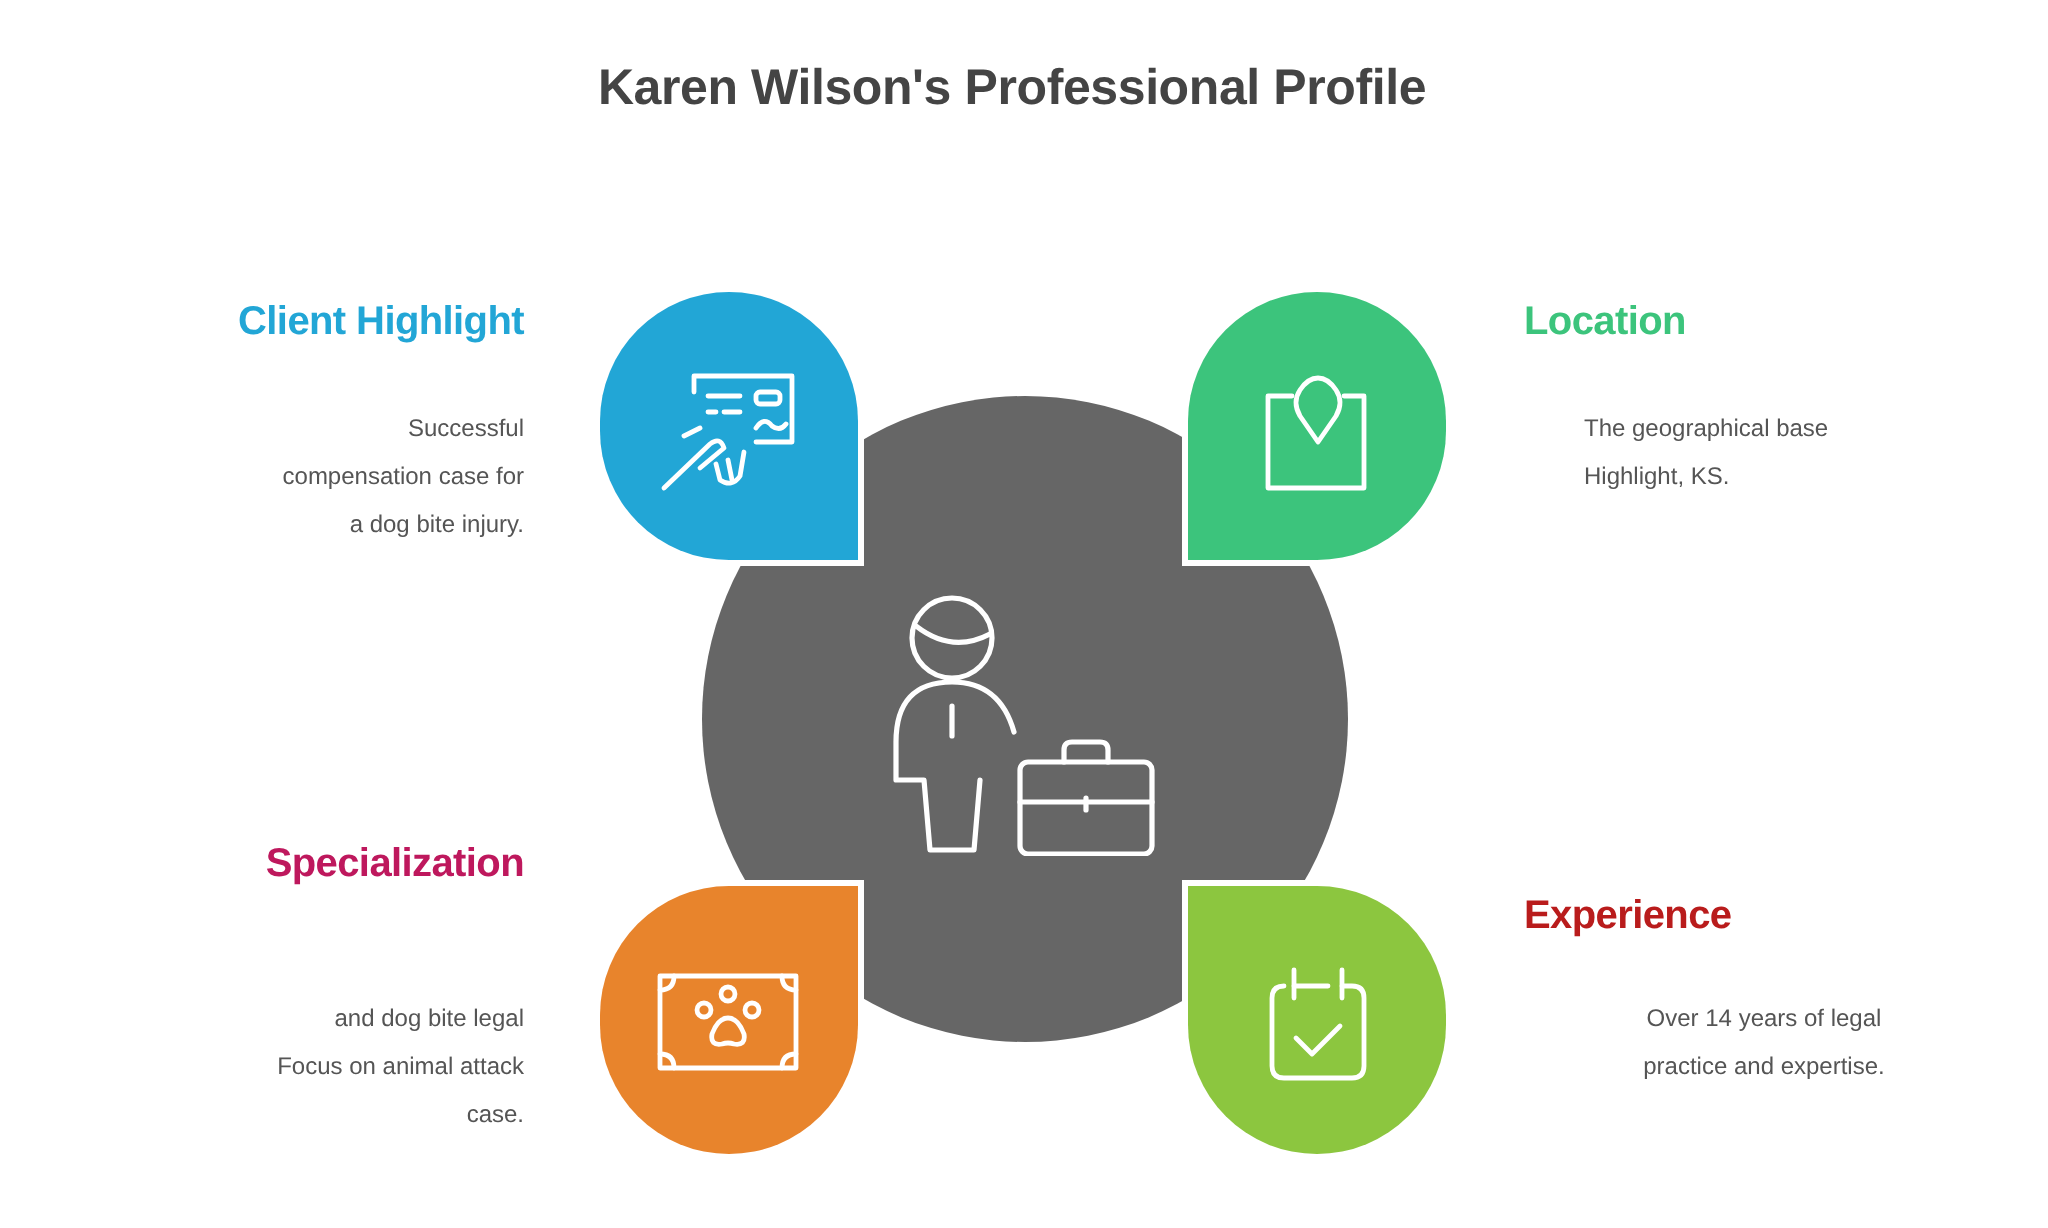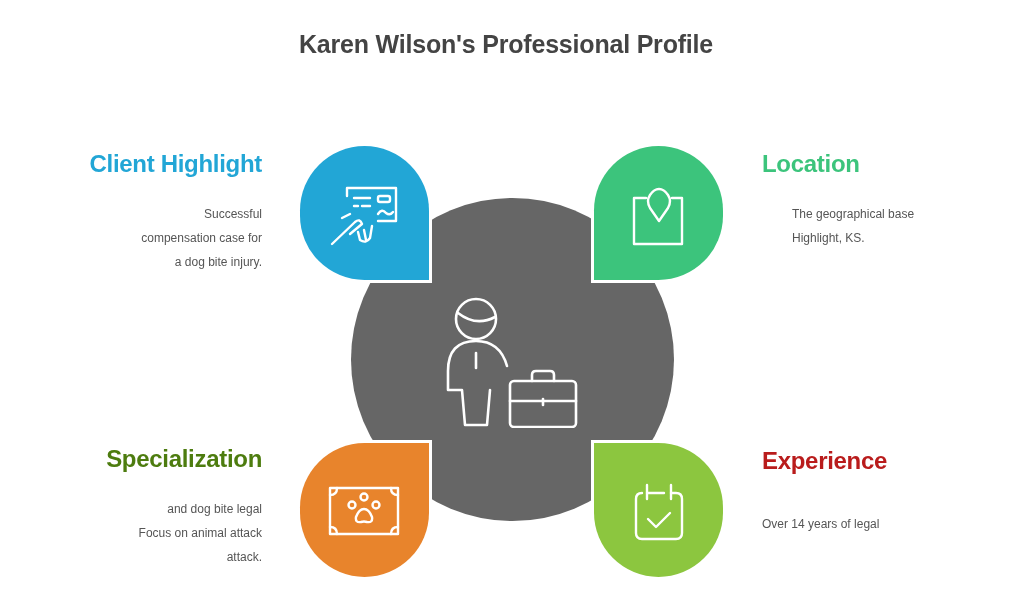--- a/index.html
+++ b/index.html
@@ -52,21 +52,21 @@
       left: 0; top: 0;
       width: 100%; height: 100%;
     }
     .drop-tl { left: 300px; top: 146px; border-radius: 65px 65px 0 65px; }
     .drop-tr { left: 594px; top: 146px; border-radius: 65px 65px 65px 0; }
     .drop-bl { left: 300px; top: 443px; border-radius: 65px 0 65px 65px; }
     .drop-br { left: 594px; top: 443px; border-radius: 0 65px 65px 65px; }
 
     .heading {
       position: absolute;
-      font-size: 24px;
+      font-size: 20px;
       font-weight: bold;
       letter-spacing: -0.3px;
     }
     .desc {
       position: absolute;
       font-size: 12px;
       line-height: 24px;
       color: #555555;
     }
     .left { text-align: right; }
@@ -133,34 +133,35 @@
       <path d="M30 52 Q37 52 37 45"></path>
       <path d="M91 45 Q91 52 98 52"></path>
       <path d="M30 84 Q37 84 37 91"></path>
       <path d="M91 91 Q91 84 98 84"></path>
       <circle cx="64" cy="54" r="3.5"></circle>
       <circle cx="52" cy="62" r="3.5"></circle>
       <circle cx="76" cy="62" r="3.5"></circle>
       <path d="M64 66 Q59 66 56 74 Q55 80 61 79 Q64 78 67 79 Q73 80 72 74 Q69 66 64 66 Z"></path>
     </svg>
   </div>
-  <div class="heading left" style="left:40px; top:445px; width:222px; color:#4d7c0f;text-align:right;">Specialization</div>
+  <div class="heading left" style="left:40px; top:421px; width:222px; color:#be185d;text-align:right;">Specialization</div>
   <div class="desc left" style="left:30px; top:497px; width:232px;">
     <div>and dog bite legal</div>
     <div>Focus on animal attack</div>
-    <div>attack.</div>
+    <div>case.</div>
   </div>
 
   <div class="drop drop-br" style="background:#8cc63f;">
     <svg viewBox="0 0 129 134" fill="none" stroke="#ffffff" stroke-width="2.4" stroke-linecap="round" stroke-linejoin="round">
       <path d="M48 50 Q42 50 42 56 L42 90 Q42 96 48 96 L82 96 Q88 96 88 90 L88 56 Q88 50 82 50 L77 50"></path>
       <line x1="53" y1="42" x2="53" y2="56"></line>
       <line x1="77" y1="42" x2="77" y2="56"></line>
       <line x1="53" y1="50" x2="70" y2="50"></line>
       <path d="M54 76 L62 84 L76 70"></path>
     </svg>
   </div>
   <div class="heading right" style="left:762px; top:447px; width:240px; color:#b91c1c;">Experience</div>
-  <div class="desc right" style="left:762px; top:512px; width:240px;">
+  <div class="desc right" style="left:762px; top:497px; width:240px;text-align:center;">
     <div>Over 14 years of legal</div>
+    <div>practice and expertise.</div>
   </div>
 
 </div>
 
 </body></html>

